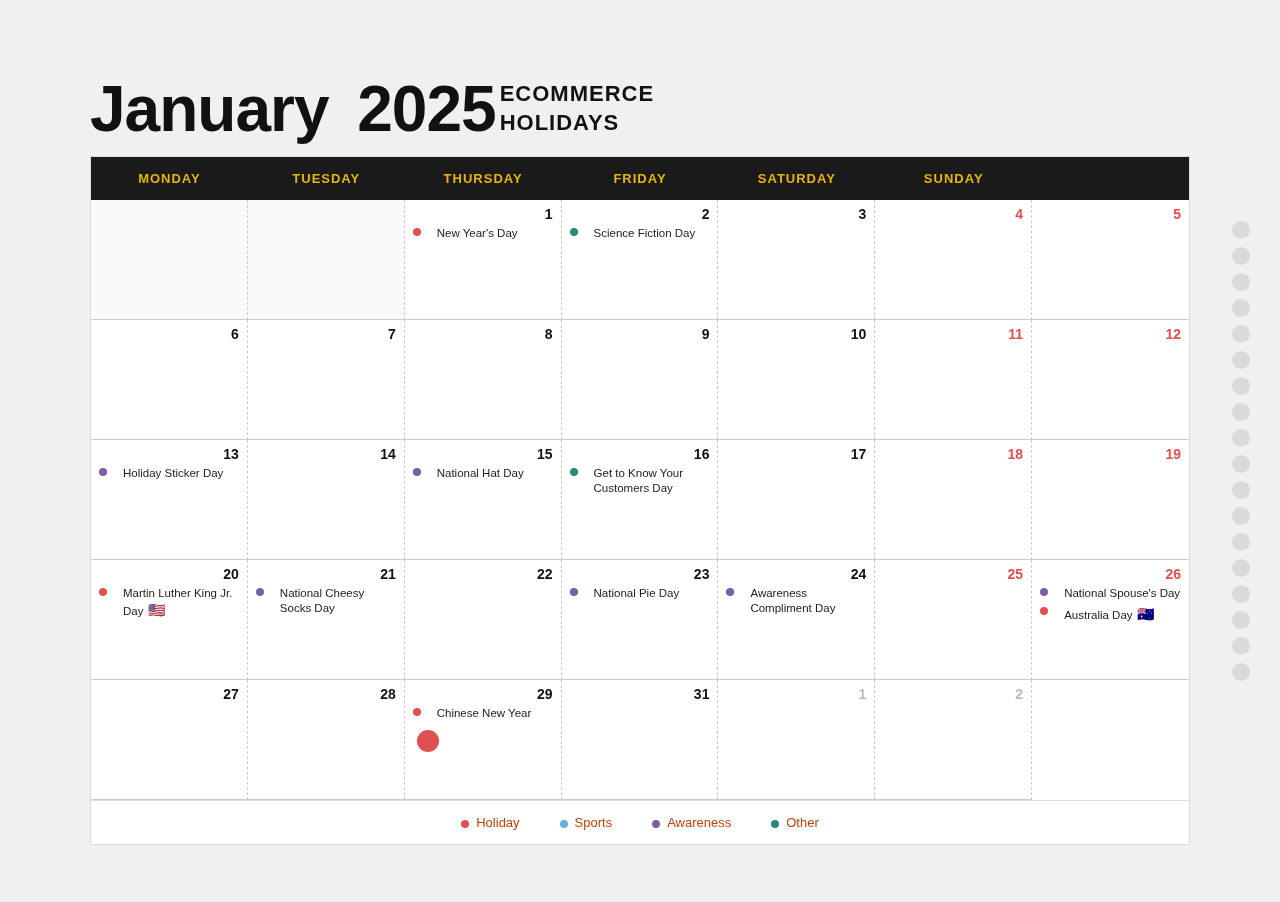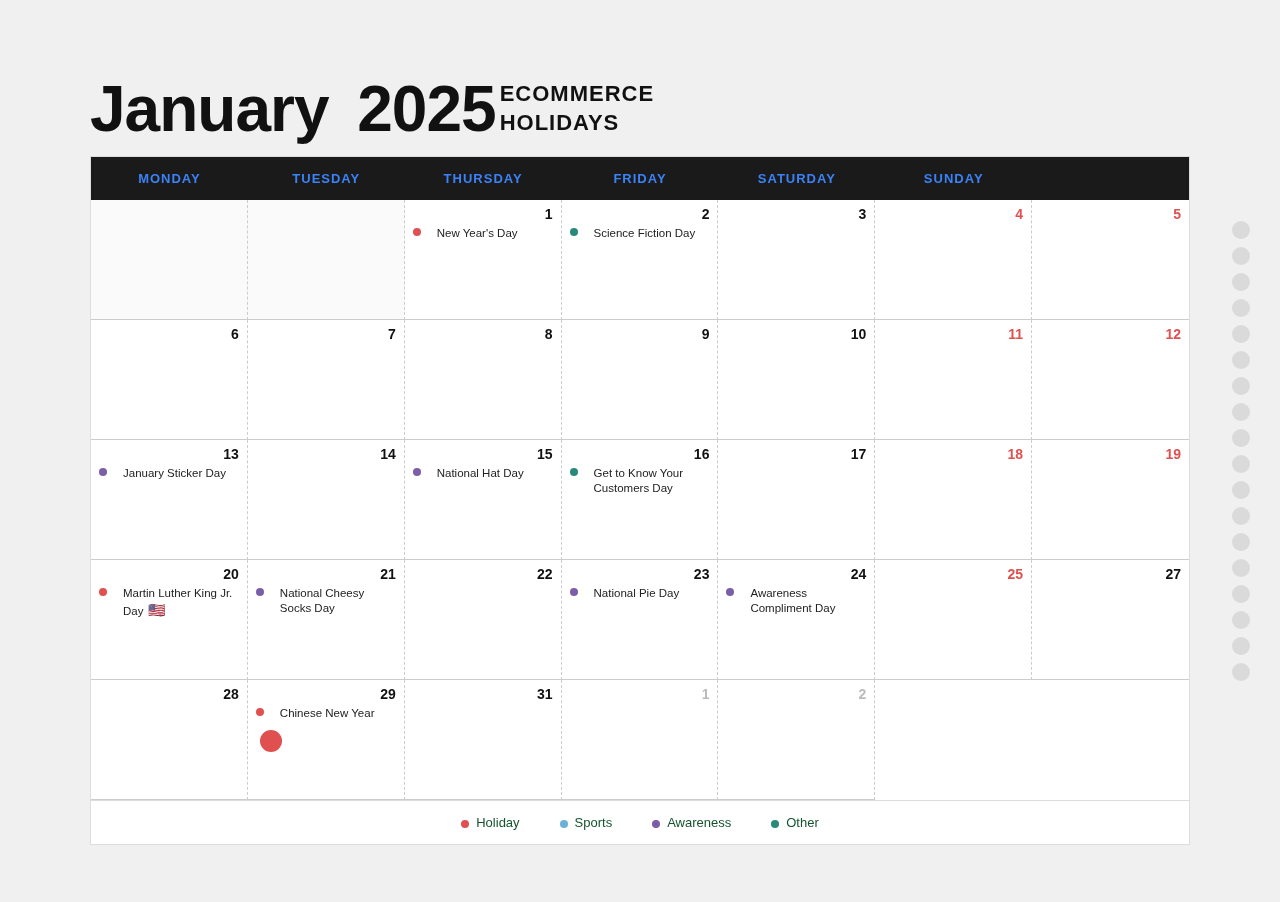--- a/index.html
+++ b/index.html
@@ -42,21 +42,21 @@
       border: 1px solid #ddd;
     }
     .cal-header {
       display: grid;
       grid-template-columns: repeat(7, 1fr);
       background: #1a1a1a;
     }
     .cal-header-cell {
       padding: 14px 0;
       text-align: center;
-      color: #3b82f6;
+      color: #eab308;
       font-size: 13px;
       font-weight: 700;
       letter-spacing: 1px;
     }
     .cal-body {
       display: grid;
       grid-template-columns: repeat(7, 1fr);
     }
     .cal-cell {
       border-right: 1px dashed #ccc;
@@ -115,21 +115,21 @@
       display: flex;
       justify-content: center;
       gap: 40px;
       padding: 14px 0;
     }
     .legend-item {
       display: flex;
       align-items: center;
       gap: 7px;
       font-size: 13px;
-      color: #14532d;
+      color: #c2410c;
       font-weight: 500;
     }
     .sidebar {
       position: fixed;
       right: 30px;
       top: 50%;
       transform: translateY(-50%);
       display: flex;
       flex-direction: column;
       gap: 8px;
@@ -224,21 +224,21 @@
         <div class="day-num weekend">11</div>
       </div>
       <div class="cal-cell">
         <div class="day-num weekend">12</div>
       </div>
 
       <div class="cal-cell">
         <div class="day-num">13</div>
         <div class="event">
           <span class="dot dot-awareness"></span>
-          <span>January Sticker Day</span>
+          <span>Holiday Sticker Day</span>
         </div>
       </div>
       <div class="cal-cell">
         <div class="day-num">14</div>
       </div>
       <div class="cal-cell">
         <div class="day-num">15</div>
         <div class="event">
           <span class="dot dot-awareness"></span>
           <span>National Hat Day</span>
@@ -287,20 +287,31 @@
       </div>
       <div class="cal-cell">
         <div class="day-num">24</div>
         <div class="event">
           <span class="dot dot-awareness"></span>
           <span>Awareness Compliment Day</span>
         </div>
       </div>
       <div class="cal-cell">
         <div class="day-num weekend">25</div>
+      </div>
+      <div class="cal-cell">
+        <div class="day-num weekend">26</div>
+        <div class="event">
+          <span class="dot dot-awareness"></span>
+          <span>National Spouse's Day</span>
+        </div>
+        <div class="event">
+          <span class="dot dot-holiday"></span>
+          <span>Australia Day <span class="emoji-flag">🇦🇺</span></span>
+        </div>
       </div>
 
       <div class="cal-cell">
         <div class="day-num">27</div>
       </div>
       <div class="cal-cell">
         <div class="day-num">28</div>
       </div>
       <div class="cal-cell">
         <div class="day-num">29</div>

